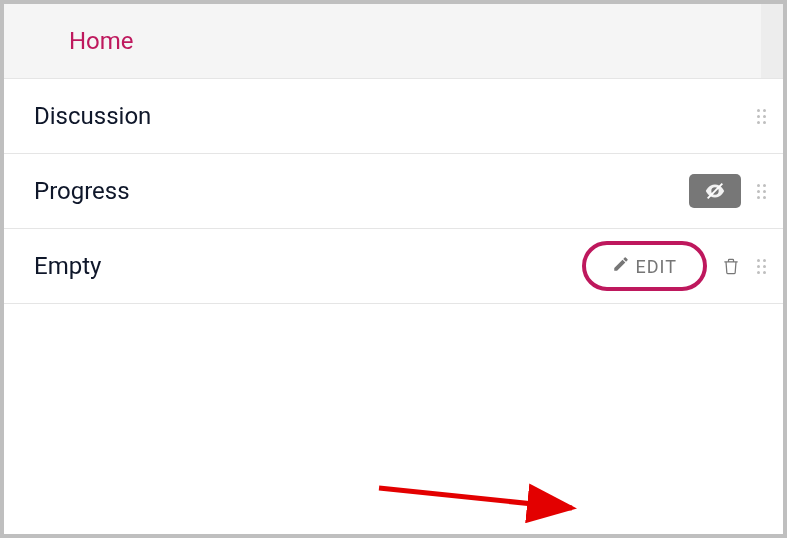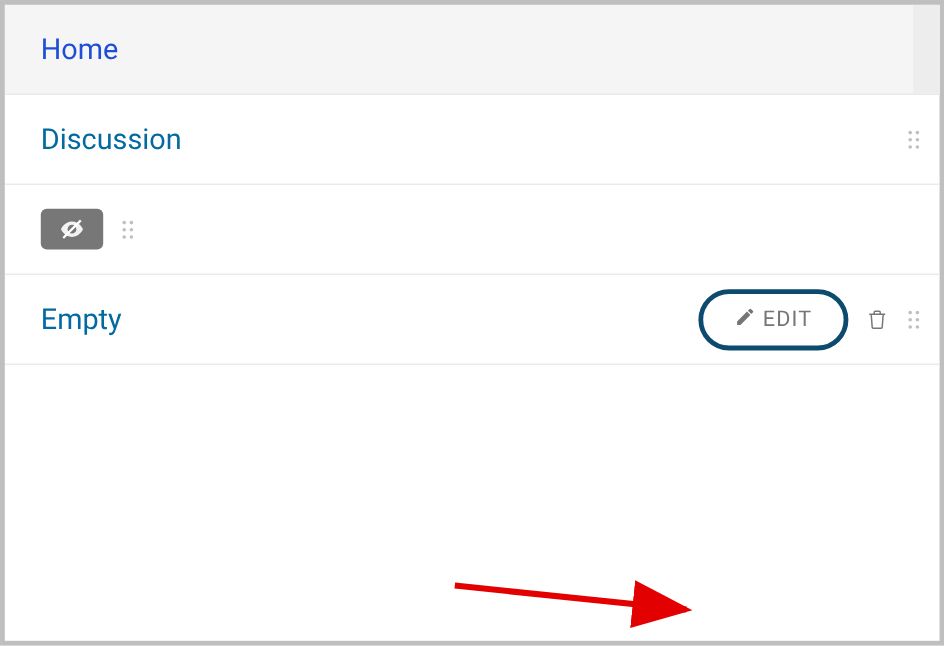--- a/index.html
+++ b/index.html
@@ -37,24 +37,24 @@
     .row-muted::after {
       content: "";
       position: absolute;
       right: 0; top: 0; bottom: 0;
       width: 22px;
       background: #ededed;
     }
     .row-muted .row-inner { padding-left: 30px; }
     .label {
       font-size: 24px;
-      color: #0369a1;
+      color: #0f172a;
       font-weight: 400;
     }
-    .label-muted { color: #1d4ed8; }
+    .label-muted { color: #be185d; margin-left: 35px; }
     .actions {
       display: flex;
       align-items: center;
       gap: 14px;
       z-index: 1;
     }
     .hidden-pill {
       width: 52px;
       height: 34px;
       background: #777;
@@ -80,21 +80,21 @@
       display: inline-flex;
       align-items: center;
       gap: 6px;
       padding: 6px 14px;
       color: #767676;
       font-size: 18px;
       letter-spacing: 1px;
     }
     .edit-pill svg { width: 18px; height: 18px; fill: #767676; }
     .edit-highlight {
-      border: 4px solid #0c4a6e;
+      border: 4px solid #be185d;
       border-radius: 50%/50%;
       border-radius: 28px;
       padding: 4px 12px;
     }
     .trash-icon { width: 20px; height: 20px; }
     .trash-icon svg { width: 20px; height: 20px; fill: none; stroke: #777; stroke-width: 1.5; }
     .arrow-annotation {
       position: absolute;
       left: 370px;
       top: 476px;
@@ -122,20 +122,21 @@
             <span></span>
             <span></span>
             <span></span>
             <span></span>
           </div>
         </div>
       </div>
     </div>
     <div class="row">
       <div class="row-inner">
+        <div class="label">Progress</div>
         <div class="actions">
           <div class="hidden-pill">
             <svg viewBox="0 0 24 24">
               <path d="M12 5c-7 0-10 7-10 7s3 7 10 7 10-7 10-7-3-7-10-7zm0 11a4 4 0 110-8 4 4 0 010 8z" fill="#fff" opacity="0.9"></path>
               <line x1="4" y1="20" x2="20" y2="4" stroke="#fff" stroke-width="2"></line>
             </svg>
           </div>
           <div class="drag-handle">
             <span></span>
             <span></span>

